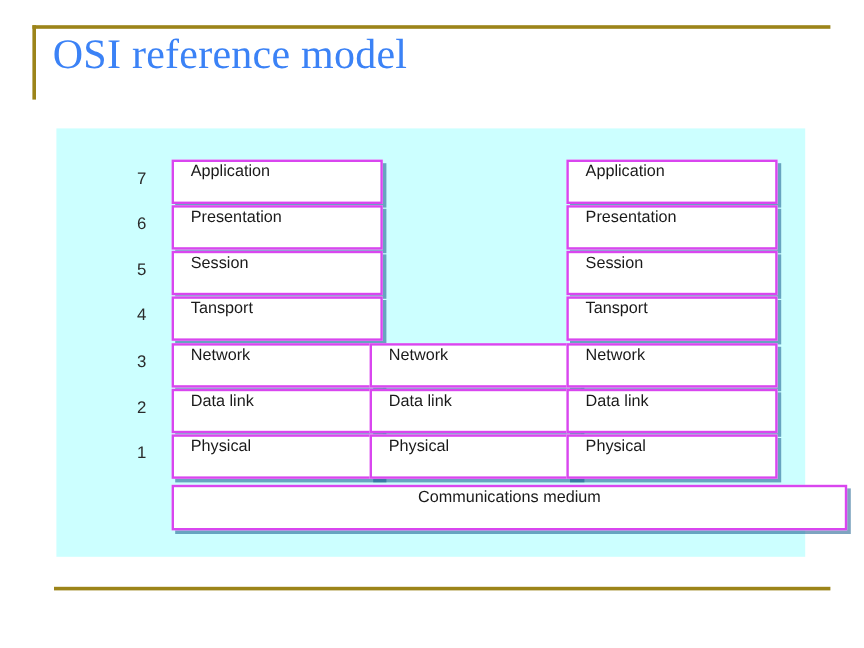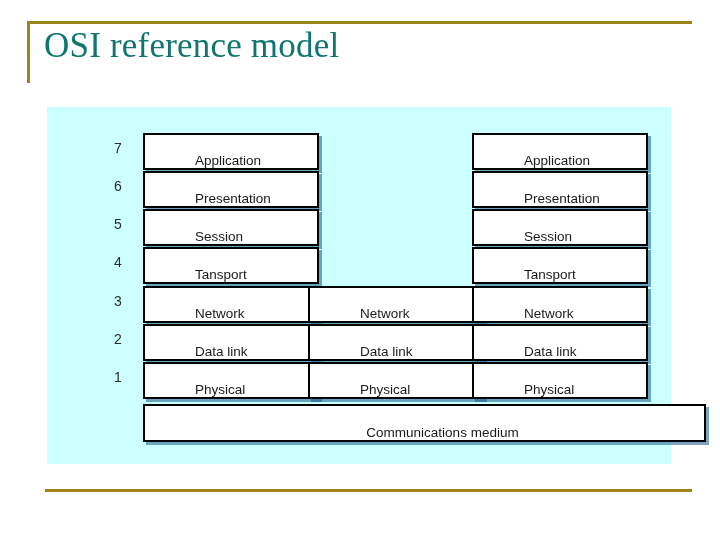--- a/index.html
+++ b/index.html
@@ -40,45 +40,44 @@
     height: 3px;
     background: #9c8419;
   }
 
   .slide-title {
     position: absolute;
     left: 44px;
     top: 26px;
     font-family: "Liberation Serif", serif;
     font-size: 35px;
-    color: #0f766e;
+    color: #3b82f6;
     letter-spacing: 0.2px;
     white-space: nowrap;
   }
 
   
   .diagram {
     position: absolute;
     left: 47px;
     top: 107px;
     width: 624px;
     height: 357px;
     background: #ccffff;
   }
 
   
   .box {
     position: absolute;
     background: #ffffff;
-    border: 2px solid #000000;
+    border: 2px solid #d946ef;
     box-sizing: border-box;
     display: flex;
-    align-items: flex-end;
+    align-items: flex-start;
     box-shadow: 3px 3px 0 rgba(20,90,140,0.55);
-    padding-left: 36px;
   }
   .box .box-label {
     font-size: 13.5px;
     color: #1a1a1a;
     padding-left: 14px;
     white-space: nowrap;
   }
   .box.center .box-label {
     width: 100%;
     padding-left: 0;

